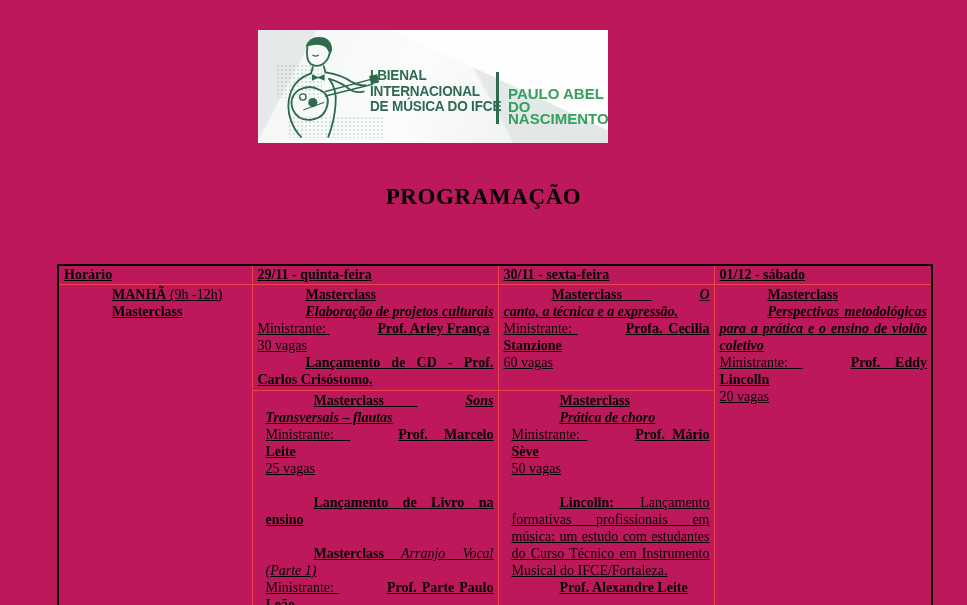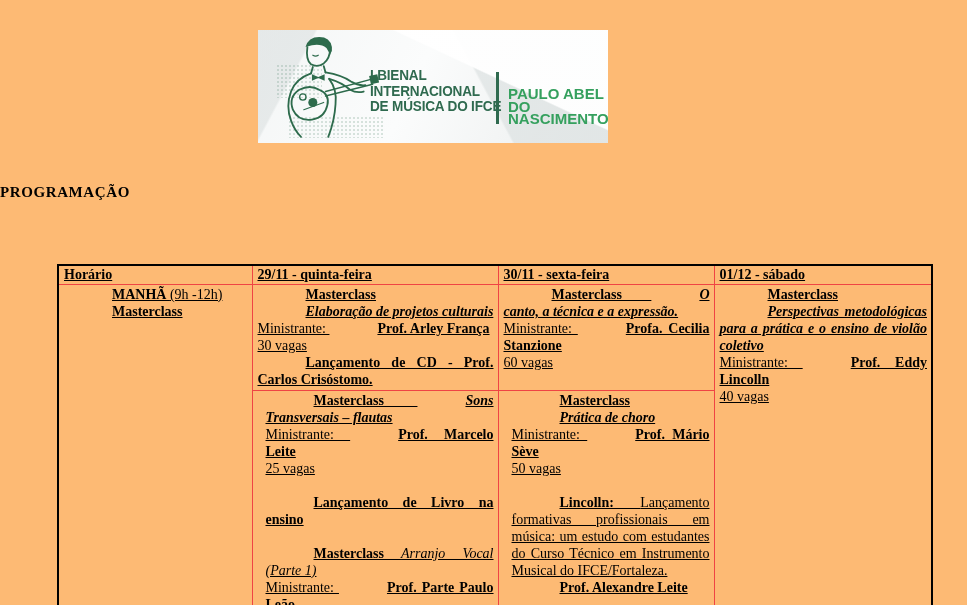--- a/index.html
+++ b/index.html
@@ -1,19 +1,19 @@
 <!DOCTYPE html>
 <html><head>
 <meta charset="utf-8">
 <style>
   html,body{margin:0;padding:0;background:#ffffff;}
   .page{
     position:relative;
     width:967px;height:605px;
-    background:#fdba74;
+    background:#be185d;
     font-family:"Liberation Serif", serif;
     color:#000;
     overflow:hidden;
   }
 
   
   .logo{
     position:absolute;left:258px;top:30px;width:350px;height:113px;
     background:linear-gradient(115deg,#f4f6f6 0%,#fbfcfc 45%,#f2f4f4 75%,#ecefef 100%);
     overflow:hidden;
@@ -49,23 +49,23 @@
     position:absolute;left:250px;top:58px;
     font-family:"Liberation Sans", sans-serif;
     font-size:15px;line-height:12.5px;font-weight:bold;
     color:#35a05e;letter-spacing:0;
     z-index:2;
   }
 
   
   .title{
     position:absolute;left:0;top:184px;width:100%;
-    margin:0;
+    margin:0;text-align:center;
     font-family:"Liberation Serif", serif;
-    font-size:15px;font-weight:bold;letter-spacing:.6px;
+    font-size:23px;font-weight:bold;letter-spacing:.6px;
     color:#000;
   }
 
   
   .schedule{
     position:absolute;left:57px;top:264px;width:874px;
     border-collapse:collapse;table-layout:fixed;
     border:2px solid #000;
     font-size:14px;
   }
@@ -171,21 +171,21 @@
             <div class="para"><span class="b">Lançamento de CD - Prof. Carlos Crisóstomo.</span></div>
           </td>
         <td>
             <div class="para"><span class="b">Masterclass </span><span class="b i">O canto, a técnica e a expressão.</span></div>
             <div class="para"><span>Ministrante: </span><span class="b">Profa. Cecilia Stanzione</span></div>
             <div class="para"><span>60 vagas</span></div>
           </td>
         <td rowspan="2">
             <div class="para"><span class="b">Masterclass </span><span class="b i">Perspectivas metodológicas para a prática e o ensino de violão coletivo</span></div>
             <div class="para"><span>Ministrante: </span><span class="b">Prof. Eddy Lincolln</span></div>
-            <div class="para"><span>40 vagas</span></div>
+            <div class="para"><span>20 vagas</span></div>
           </td>
       </tr>
       <tr class="row-bottom">
         <td>
             <div class="para"><span class="b">Masterclass </span><span class="b i">Sons Transversais – flautas</span></div>
             <div class="para"><span>Ministrante: </span><span class="b">Prof. Marcelo Leite</span></div>
             <div class="para"><span>25 vagas</span></div>
             <div class="para blank"></div>
             <div class="para"><span class="b">Lançamento de Livro na ensino</span></div>
             <div class="para blank"></div>

